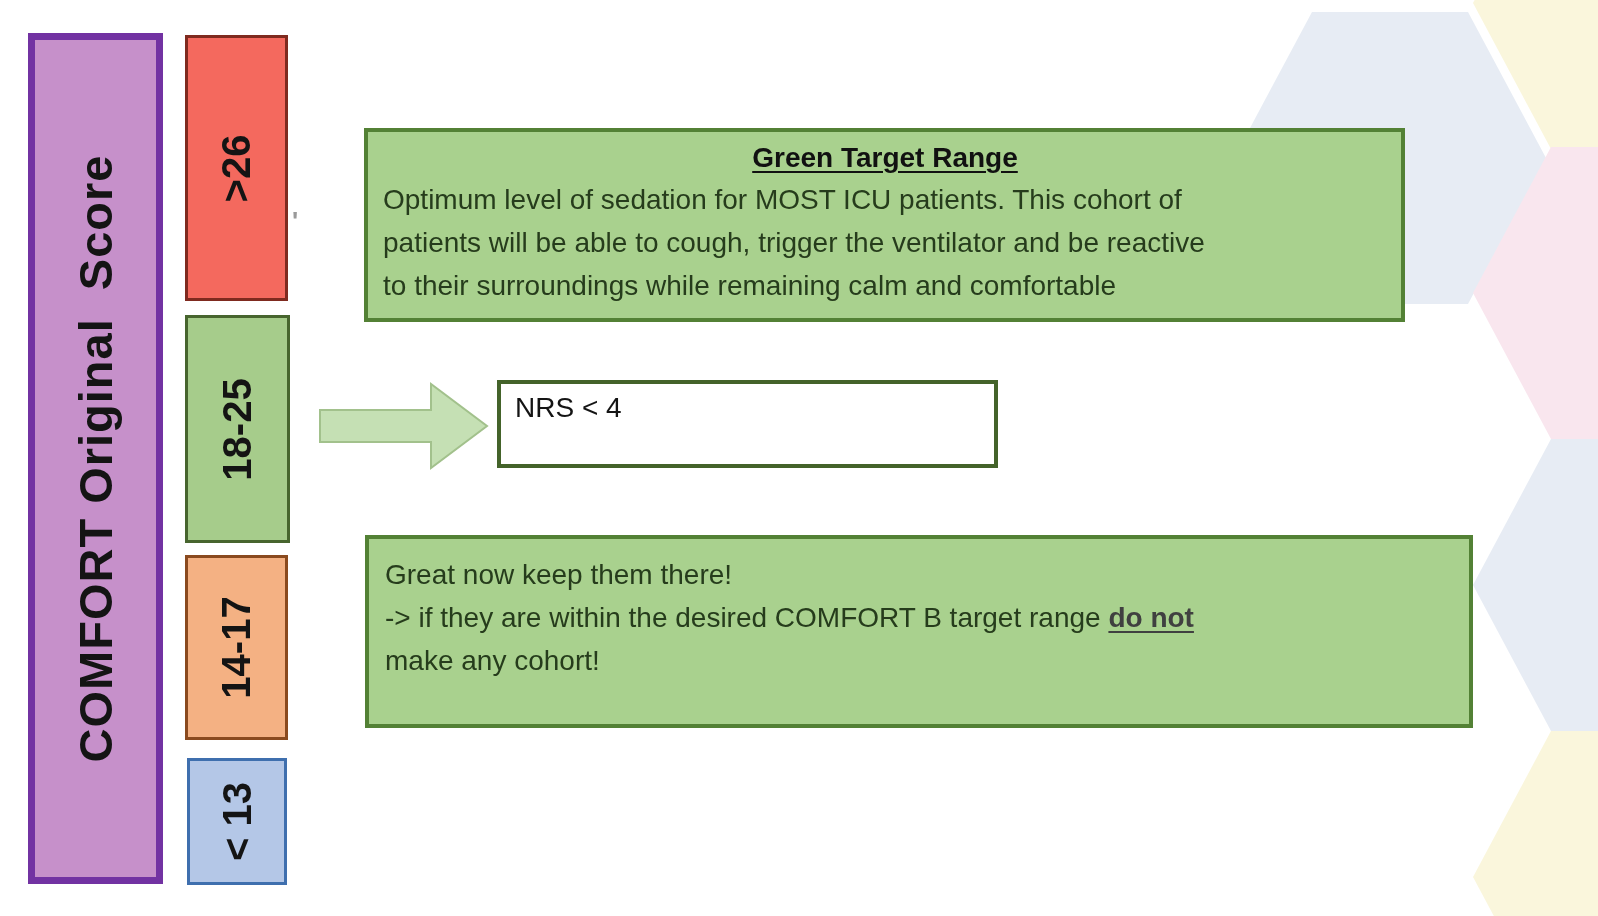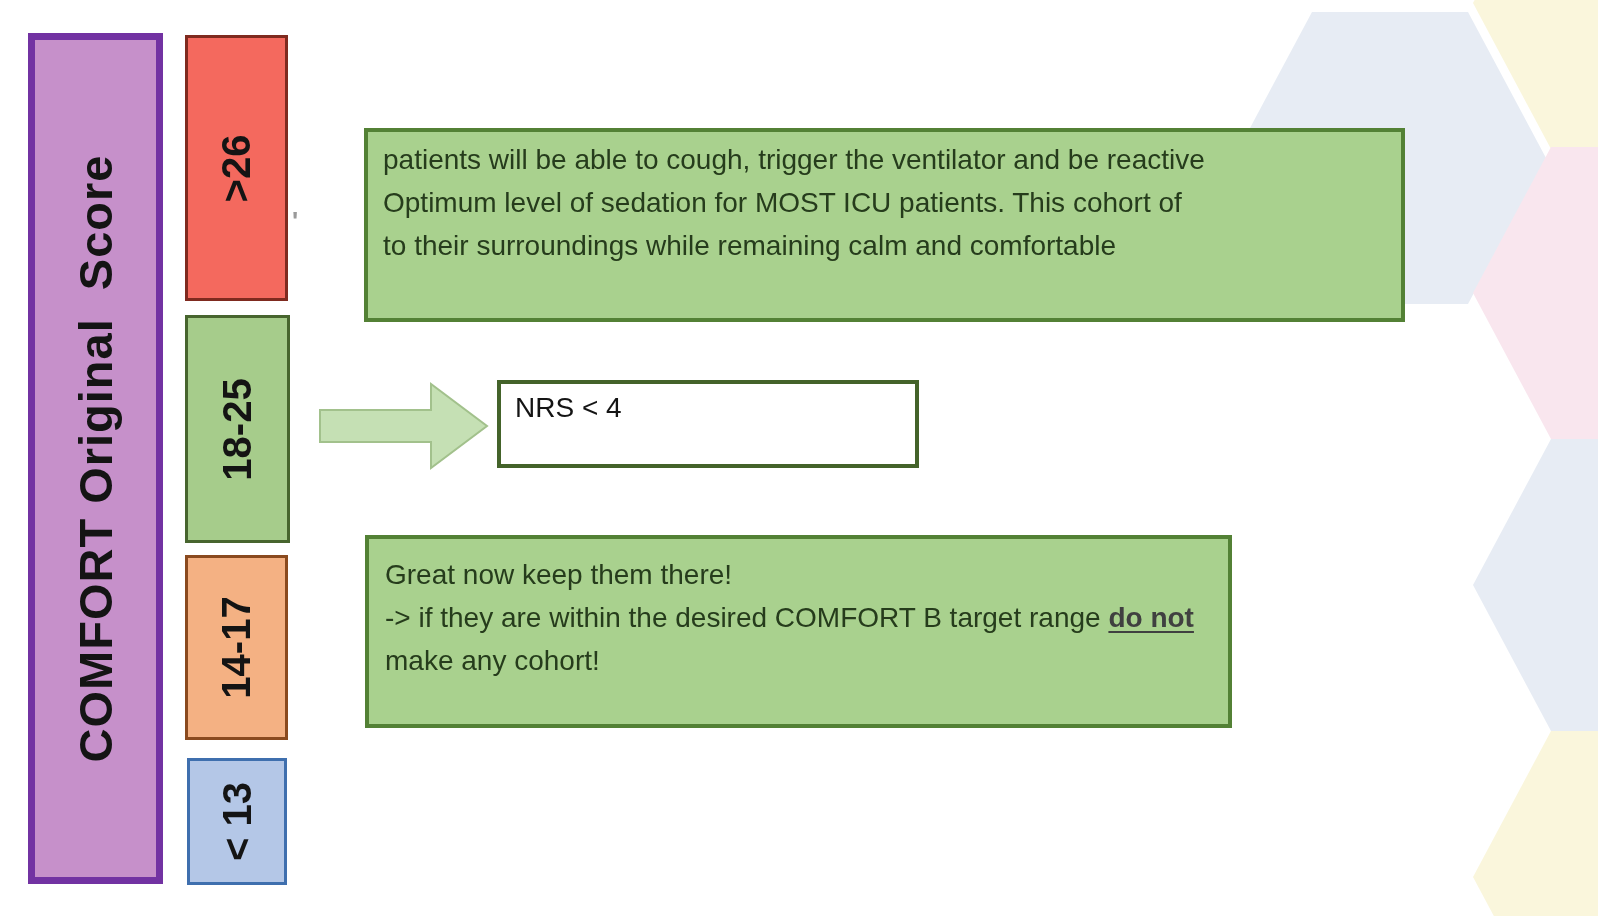--- a/index.html
+++ b/index.html
@@ -43,29 +43,29 @@
   
   .textbox{
     position:absolute;border:4px solid;box-sizing:border-box;
     color:#263c1c;font-size:28px;line-height:43px;
   }
   .target-box{left:364px;top:128px;width:1041px;height:194px;padding:6px 14px 0 15px;}
   .box-title{
     text-align:center;font-weight:bold;text-decoration:underline;
     text-underline-offset:4px;color:#111111;font-size:28px;line-height:40px;
   }
-  .keep-box{left:365px;top:535px;width:867px;height:193px;padding:14px 14px 0 16px;}
+  .keep-box{left:365px;top:535px;width:1108px;height:193px;padding:14px 14px 0 16px;}
   .emph{font-weight:bold;text-decoration:underline;text-underline-offset:4px;color:#404040;}
 
   
   .arrow{position:absolute;left:319px;top:382px;width:172px;height:88px;}
 
   
   .nrs-box{
-    position:absolute;left:497px;top:380px;width:422px;height:88px;
+    position:absolute;left:497px;top:380px;width:501px;height:88px;
     background:#ffffff;border:4px solid;box-sizing:border-box;
     padding:4px 0 0 14px;color:#141414;font-size:28px;line-height:39px;
   }
   .nrs-line2{font-weight:bold;}
 
   
   .stray{position:absolute;left:292px;top:206px;color:#9a9a9a;font-size:26px;font-weight:bold;}
 </style>
 </head>
 <body>
@@ -91,22 +91,23 @@
   <div class="range range-2" style="background-color: rgb(244, 177, 131); border-color: rgb(138, 74, 31);">
     <span class="vlabel range-label">14-17</span>
   </div>
   <div class="range range-3" style="background-color: rgb(180, 199, 231); border-color: rgb(63, 111, 174);">
     <span class="vlabel range-label">&lt; 13</span>
   </div>
 
   <div class="stray">'</div>
 
   <div class="textbox target-box" style="background-color: rgb(169, 209, 142); border-color: rgb(83, 129, 53);">
+    <div class="box-title">Green Target Range</div>
+    <div class="box-line">Optimum level of sedation for MOST ICU patients. This cohort of</div>
     <div class="box-line">patients will be able to cough, trigger the ventilator and be reactive</div>
-    <div class="box-line">Optimum level of sedation for MOST ICU patients. This cohort of</div>
     <div class="box-line">to their surroundings while remaining calm and comfortable</div>
   </div>
 
   <svg class="arrow" viewBox="0 0 172 88">
     <polygon points="1,28 112,28 112,2 168,44 112,86 112,60 1,60" stroke-width="2" fill="#c5e0b4" stroke="#a2c18c"></polygon>
   </svg>
 
   <div class="nrs-box" style="border-color: rgb(68, 99, 42);">
     <div class="nrs-line1">NRS &lt; 4</div>
   </div>

